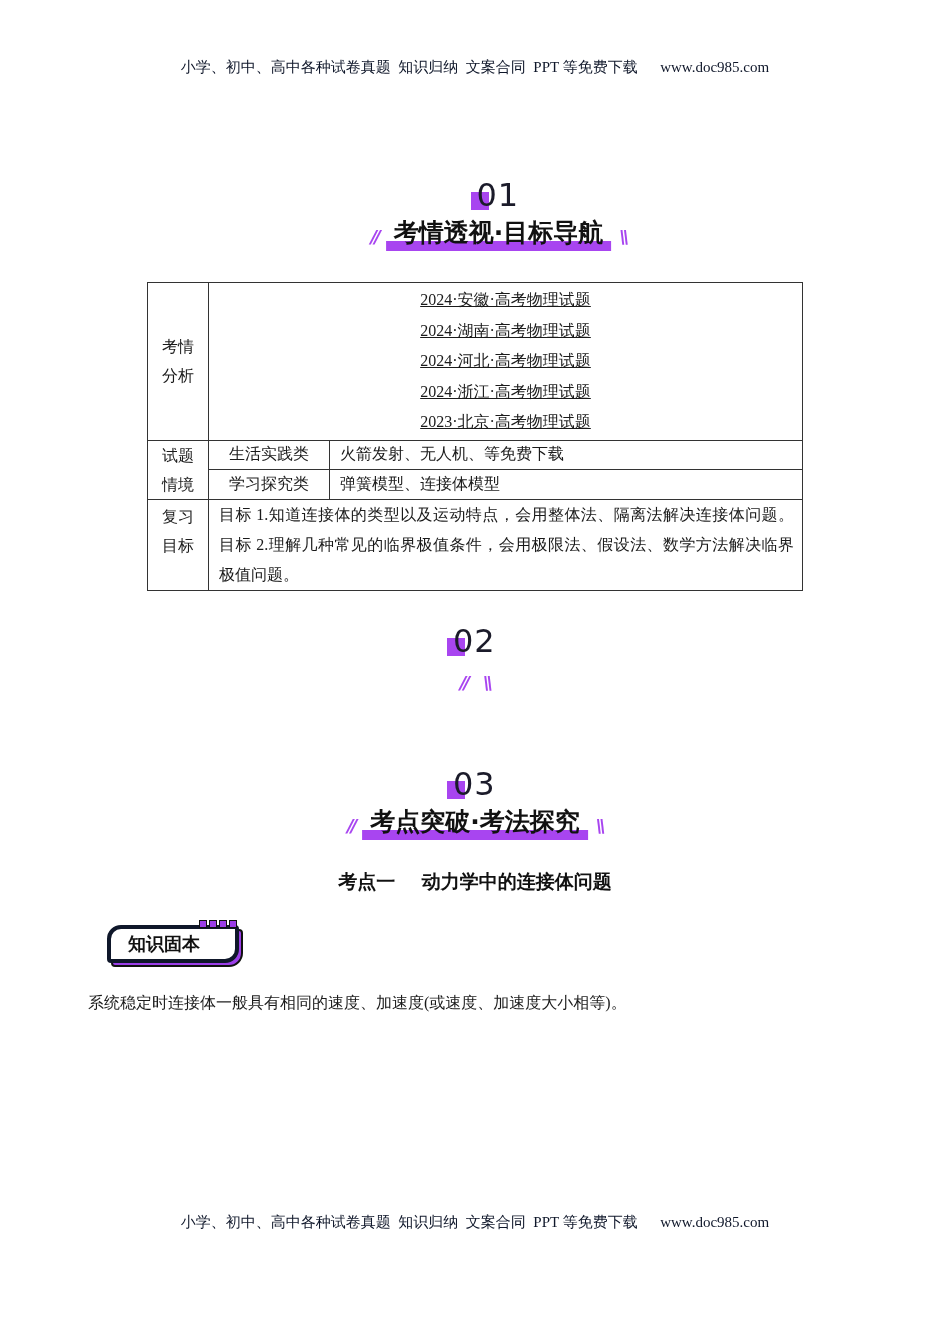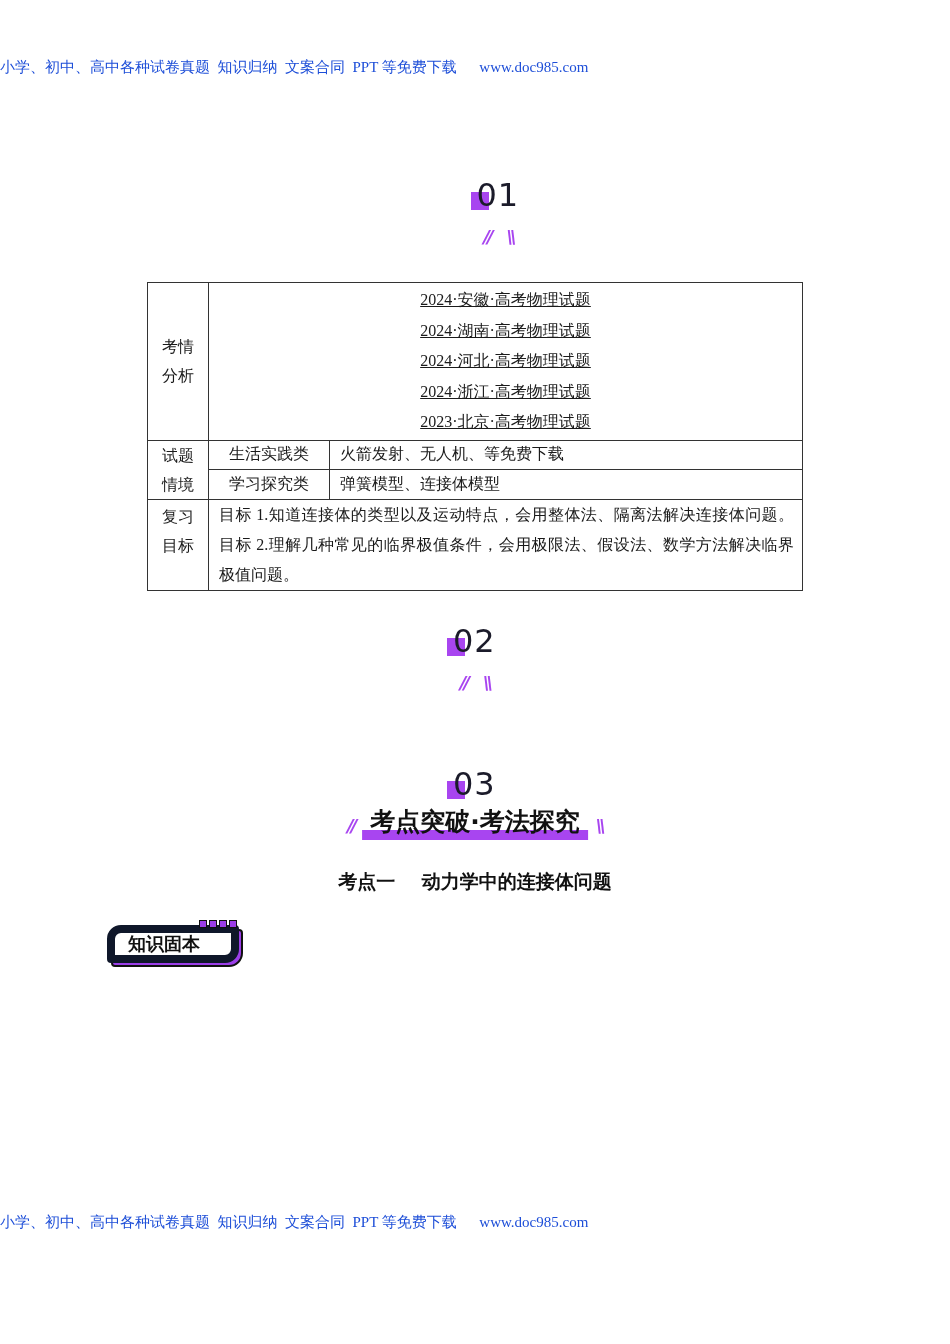--- a/index.html
+++ b/index.html
@@ -12,23 +12,23 @@
       height: 1344px;
       position: relative;
       overflow: hidden;
       font-family: "Liberation Serif", "DejaVu Serif", serif;
       color: #1a1a1a;
     }
     .page-header, .page-footer {
       position: absolute;
       left: 0;
       width: 950px;
-      text-align: left;
+      text-align: center;
       font-size: 15px;
-      color: #1d4ed8;
+      color: #0f172a;
       white-space: pre;
     }
     .page-header { top: 58px; }
     .page-footer { top: 1213px; }
 
     .section-banner {
       position: absolute;
       left: 0;
       width: 950px;
       height: 80px;
@@ -169,21 +169,21 @@
       border-radius: 14px 4px 14px 4px;
       box-sizing: border-box;
     }
     .badge-body {
       position: absolute;
       left: 0;
       top: 2px;
       width: 132px;
       height: 38px;
       background: #fff;
-      border: 8px solid #0f172a;
+      border: 4px solid #0f172a;
       border-radius: 14px 4px 14px 4px;
       box-sizing: border-box;
       display: flex;
       align-items: center;
       justify-content: center;
     }
     .badge-label {
       font-family: "DejaVu Sans", sans-serif;
       font-weight: bold;
       font-size: 18px;
@@ -220,20 +220,21 @@
 
 <div class="page-header">小学、初中、高中各种试卷真题  知识归纳  文案合同  PPT 等免费下载      www.doc985.com</div>
 
 <div class="section-banner" style="top:178px;padding-left:47px;">
   <div class="banner-num-wrap">
     <div class="banner-num-square"></div>
     <div class="banner-num">01</div>
   </div>
   <div class="banner-title-wrap">
     <span class="banner-slash">//</span>
+    <span class="banner-title">考情透视·目标导航</span>
     <span class="banner-slash">\\</span>
   </div>
 </div>
 
 <table class="analysis">
   <tbody>
       <tr>
     <td class="col-head">
       <div>考情</div>
       <div>分析</div>
@@ -300,15 +301,16 @@
   </div>
   <div class="badge-dots">
     <div class="badge-dot"></div>
     <div class="badge-dot"></div>
     <div class="badge-dot"></div>
     <div class="badge-dot"></div>
   </div>
 </div>
 
 <div class="body-text">
+  <p>系统稳定时连接体一般具有相同的速度、加速度(或速度、加速度大小相等)。</p>
 </div>
 
 <div class="page-footer">小学、初中、高中各种试卷真题  知识归纳  文案合同  PPT 等免费下载      www.doc985.com</div>
 
 </body></html>

